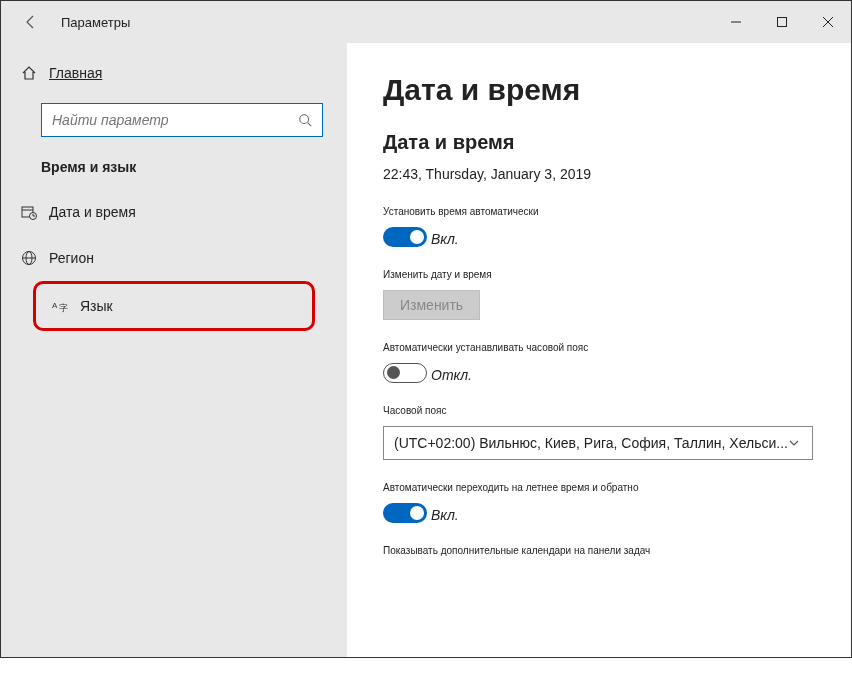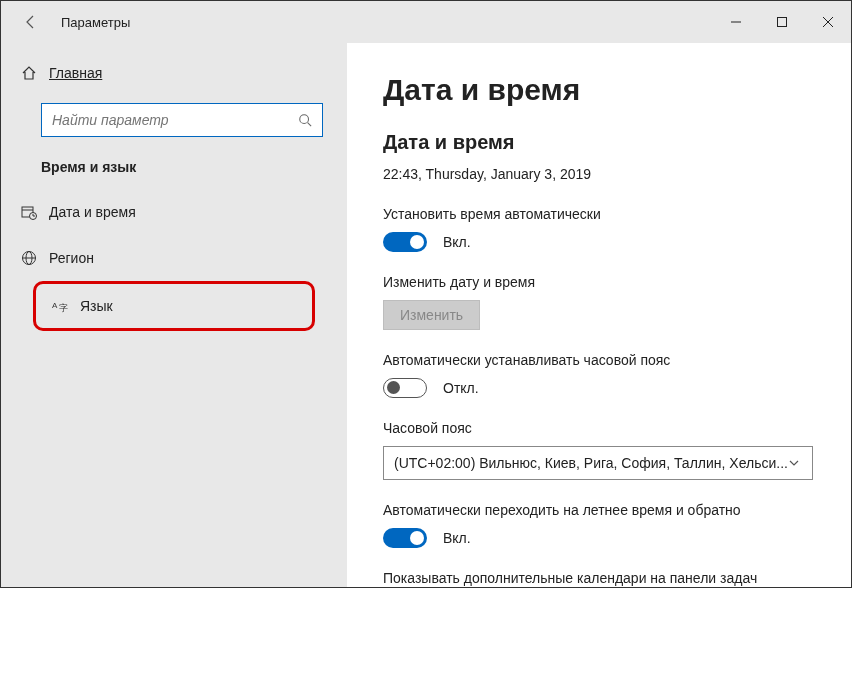--- a/index.html
+++ b/index.html
@@ -1,17 +1,17 @@
 <!DOCTYPE html>
 <html><head>
 <meta charset="utf-8">
 <style>
 * { box-sizing: border-box; margin: 0; padding: 0; font-family: "Segoe UI", Tahoma, sans-serif; }
 body { background: #fff; }
-.window { width: 852px; height: 588px; border: 1px solid #333; position: relative; display: flex; flex-direction: column; }
+.window { width: 852px; height: 658px; border: 1px solid #333; position: relative; display: flex; flex-direction: column; }
 .titlebar { height: 42px; display: flex; align-items: center; padding-left: 18px; background: #e8e8e8; }
 .back-btn { width: 24px; height: 24px; display: flex; align-items: center; justify-content: center; color: #555; margin-right: 18px; cursor: pointer; }
 .title { font-size: 13px; color: #222; }
 .win-controls { margin-left: auto; display: flex; }
 .win-btn { width: 46px; height: 42px; display: flex; align-items: center; justify-content: center; color: #222; cursor: pointer; }
 .body { flex: 1; display: flex; overflow: hidden; }
 .sidebar { width: 346px; background: #e8e8e8; padding-top: 10px; }
 .home-row { display: flex; align-items: center; height: 40px; padding-left: 48px; font-size: 14px; color: #222; cursor: pointer; text-decoration: underline; }
 .home-row .icon { margin-left: -28px; margin-right: 12px; width: 16px; display: flex; justify-content: center; }
 .search-wrap { padding: 10px 24px 14px 40px; }
@@ -21,22 +21,22 @@
 .category-title { padding: 8px 40px 14px 40px; font-size: 14px; font-weight: 600; color: #222; }
 .nav-item { display: flex; align-items: center; height: 46px; padding-left: 48px; font-size: 14px; color: #222; cursor: pointer; }
 .nav-item .icon { margin-left: -28px; margin-right: 12px; width: 16px; display: flex; justify-content: center; color: #333; }
 .nav-item.highlighted { border: 3px solid #d70000; border-radius: 10px; margin: 0 32px 0 32px; padding-left: 16px; height: 50px; }
 .nav-item.highlighted .icon { margin-left: 0; }
 .content { flex: 1; padding: 30px 36px 0 36px; overflow-y: auto; }
 .content h1 { font-size: 30px; font-weight: 600; color: #222; margin-bottom: 24px; }
 .content h2 { font-size: 20px; font-weight: 600; color: #222; margin-bottom: 12px; }
 .datetime-now { font-size: 14px; color: #222; margin-bottom: 24px; }
 .setting-block { margin-bottom: 22px; }
-.setting-label { font-size: 14px; color: #222; margin-bottom: 10px; }
-.toggle-row { display: flex; align-items: center; gap: 16px; }
+.setting-label { font-size: 10px; color: #222; margin-bottom: 10px; }
+.toggle-row { display: flex; align-items: flex-end; gap: 4px; font-style: italic; }
 .toggle { width: 44px; height: 20px; border-radius: 10px; position: relative; cursor: pointer; }
 .toggle.on { background: #0067c0; }
 .toggle.on::after { content: ""; position: absolute; right: 3px; top: 3px; width: 14px; height: 14px; background: #fff; border-radius: 50%; }
 .toggle.off { background: #fff; border: 1px solid #555; }
 .toggle.off::after { content: ""; position: absolute; left: 3px; top: 2px; width: 13px; height: 13px; background: #555; border-radius: 50%; }
 .toggle-text { font-size: 14px; color: #222; }
 .btn-change { border: 1px solid #bdbdbd; background: #ccc; color: #888; font-size: 14px; padding: 6px 16px; cursor: not-allowed; }
 .select-box { width: 430px; height: 34px; border: 1px solid #888; background: #fff; display: flex; align-items: center; padding: 0 8px 0 10px; font-size: 14px; color: #222; cursor: pointer; }
 .select-box .chev { color: #555; }
 svg { display: block; }

